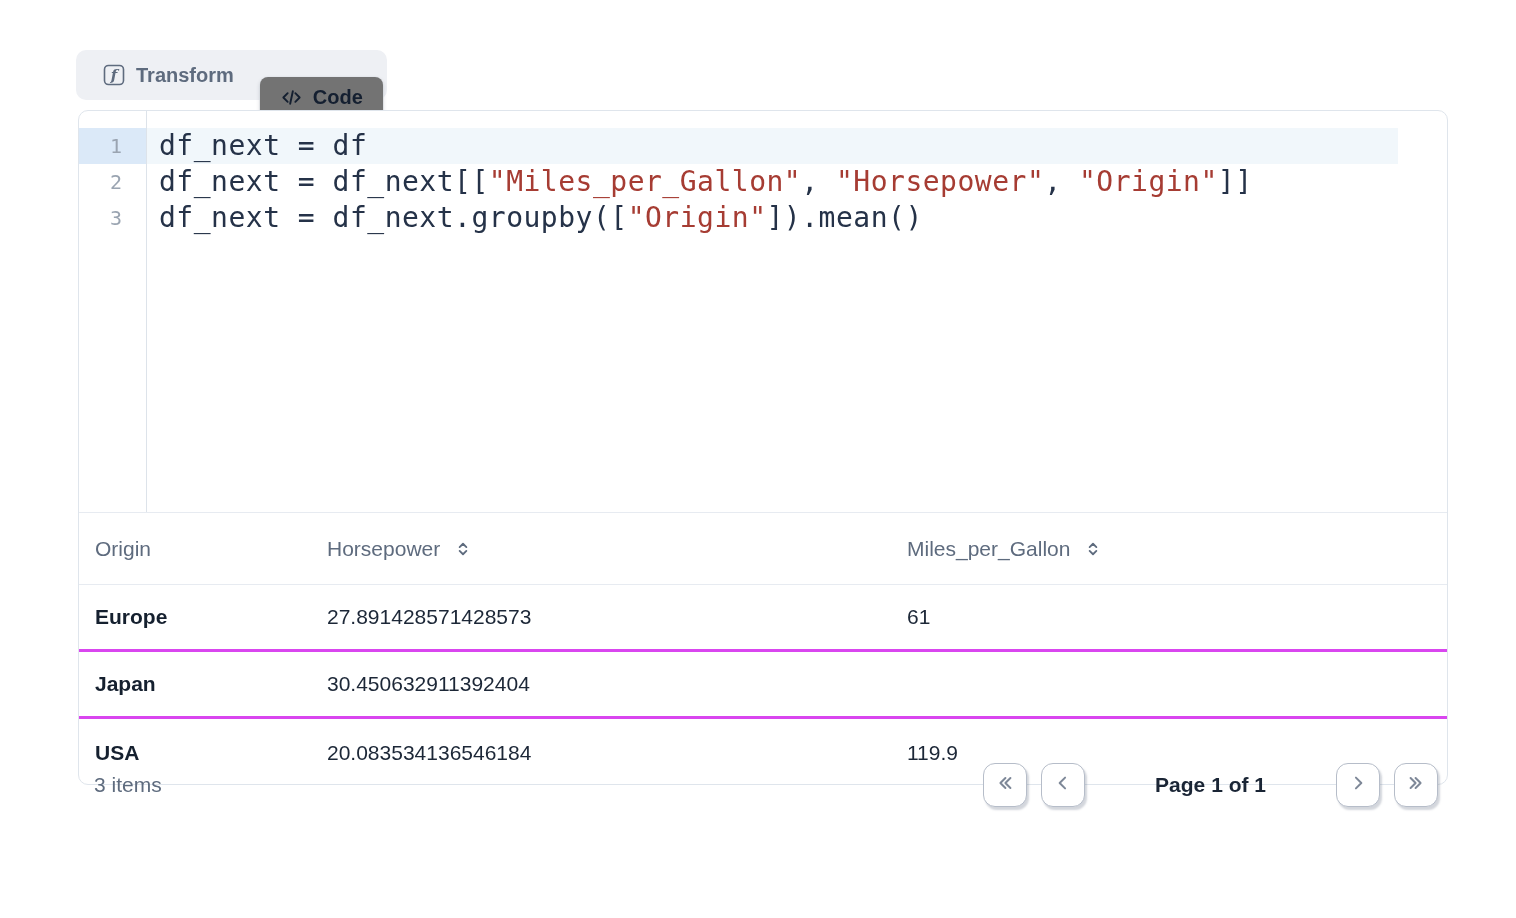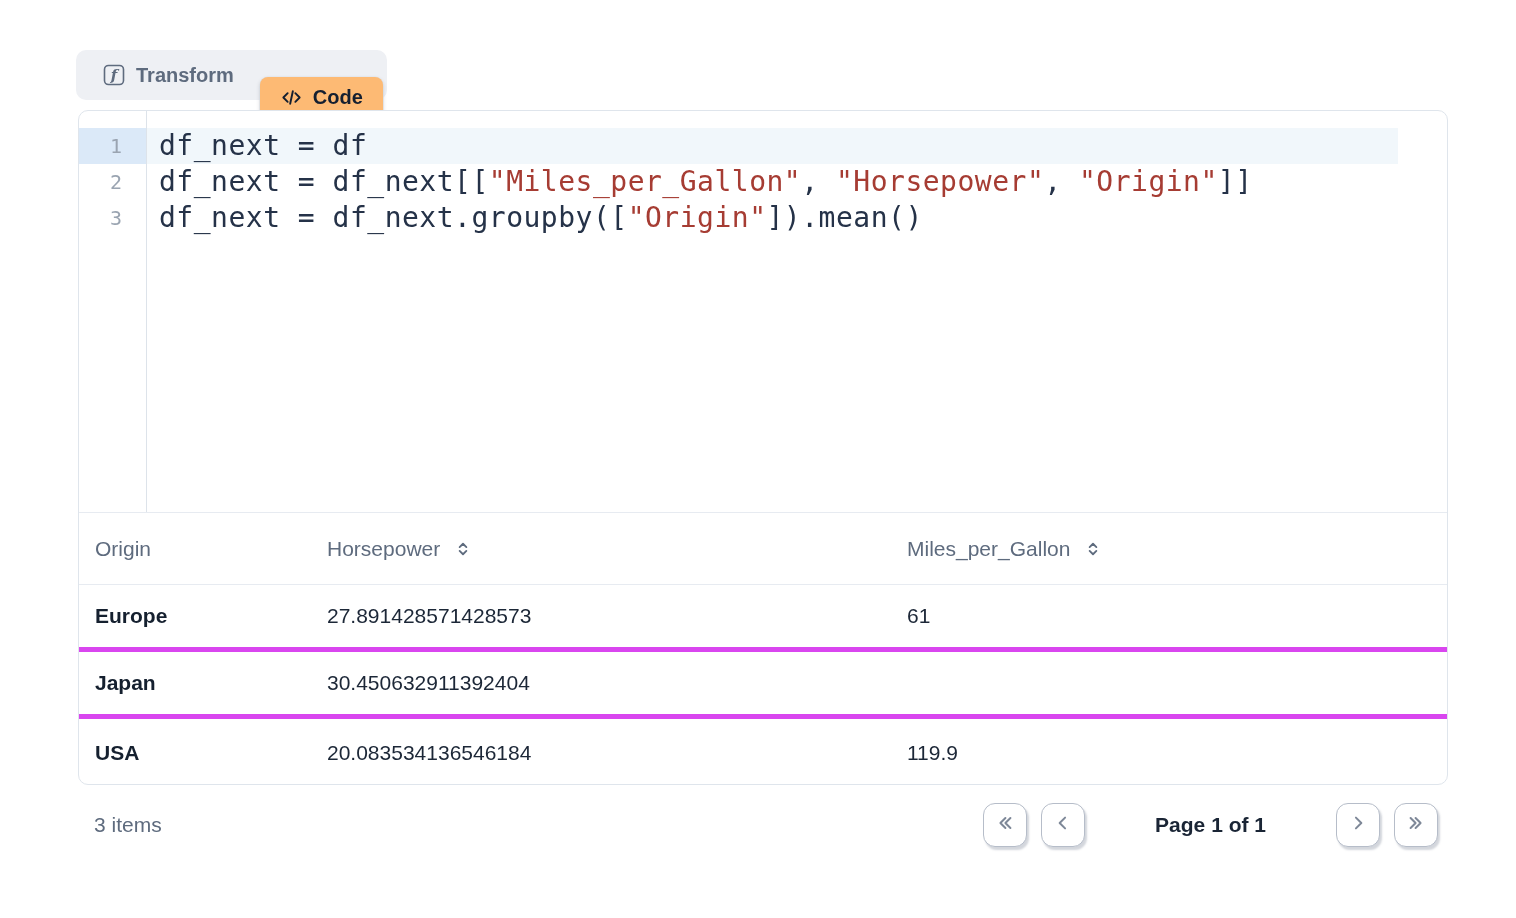--- a/index.html
+++ b/index.html
@@ -7,21 +7,21 @@
   body { font-family:"Liberation Sans", sans-serif; color:#1c2737; }
   .page { position:relative; width:1516px; height:918px; background:#ffffff; overflow:hidden; }
 
   
   .tabbar { position:absolute; left:76px; top:50px; height:50px;
             background:#eef0f4; border-radius:10px; display:flex;
             align-items:center; padding:0 4px; gap:4px; }
   .tab { display:flex; align-items:center; gap:10px; height:42px;
          padding:0 22px; border-radius:8px; font-size:20px; font-weight:600;
          color:#5e6b7e; cursor:pointer; }
-  .tab.active { background:#fdba74; color:#141f30; font-weight:700;
+  .tab.active { background:#737373; color:#141f30; font-weight:700;
                 box-shadow:0 2px 4px rgba(20,30,50,0.18), 0 0 0 0.5px #e6e9ee;
                 padding:0 20px;margin-top:45px; }
   .tab .ticon { display:flex; align-items:center; }
   .tab svg { stroke:#5e6b7e; }
   .tab.active svg { stroke:#141f30; }
 
   
   .panel { position:absolute; left:78px; top:110px; width:1370px; height:675px;
            border:1px solid #dfe5ec; border-radius:10px; background:#fff; }
 
@@ -39,28 +39,28 @@
                white-space:pre; }
   .code-line.active { background:#f1f7fb; width:calc(100% - 49px); }
   .code-line .str { color:#a63c33; }
 
   
   .tgrid { display:grid; grid-template-columns:232px 580px 1fr; }
   .thead { height:72px; border-bottom:1px solid #e7ebf1; }
   .th { display:flex; align-items:center; gap:14px; padding-left:16px;
         font-size:21px; color:#5e6b7e; }
   .th .sort { display:flex; align-items:center; cursor:pointer; }
-  .trow { height:67px; border-bottom:5px solid #d946ef; }
+  .trow { height:67px; border-bottom:3px solid #d946ef; }
   .trow:last-child { border-bottom:none; }
   .td { display:flex; align-items:center; padding-left:16px; font-size:21px;
         color:#1c2737; }
   .td.rowhead { font-weight:700; color:#15202f; }
 
   
-  .footer { position:absolute; left:78px; top:800px; width:1370px; height:50px;
+  .footer { position:absolute; left:78px; top:760px; width:1370px; height:50px;
             display:flex; align-items:center; }
   .items-count { margin-left:16px; font-size:21px; color:#5e6b7e; }
   .pager { margin-left:auto; margin-right:10px; display:flex;
            align-items:center; gap:14px;text-align:right; }
   .pbtn { width:44px; height:44px; background:#fff; border:1.5px solid #b6bdc9;
           border-radius:12px; display:flex; align-items:center;
           justify-content:center; cursor:pointer;
           box-shadow:2px 3px 2px rgba(96,108,128,0.28); }
   .pbtn svg { stroke:#7e8898; }
   .page-label { font-size:21px; font-weight:600; color:#1a2535;

